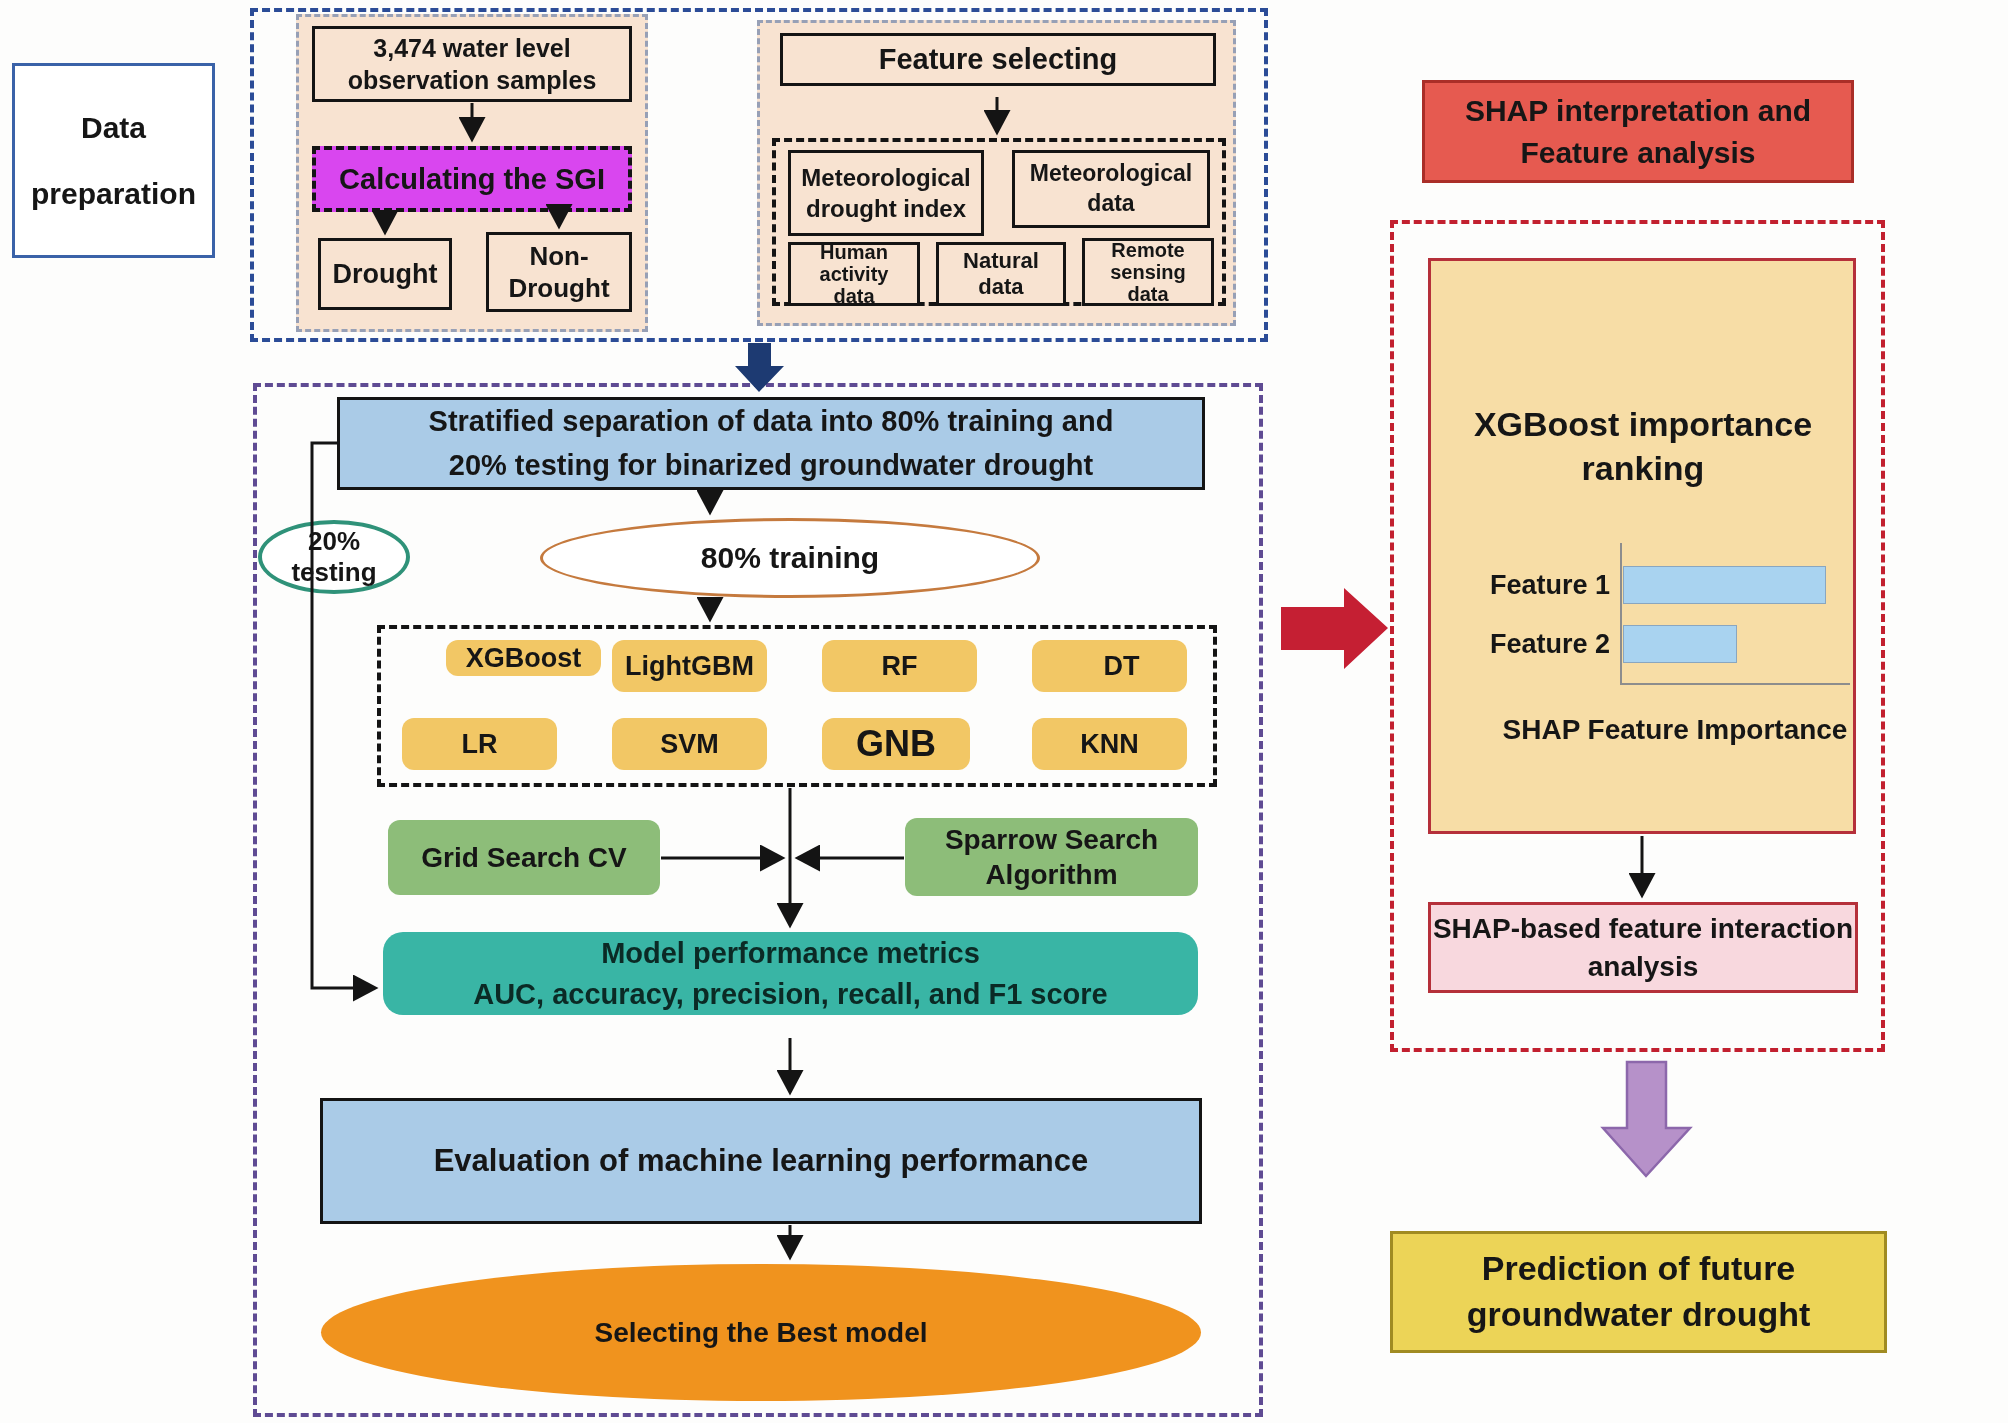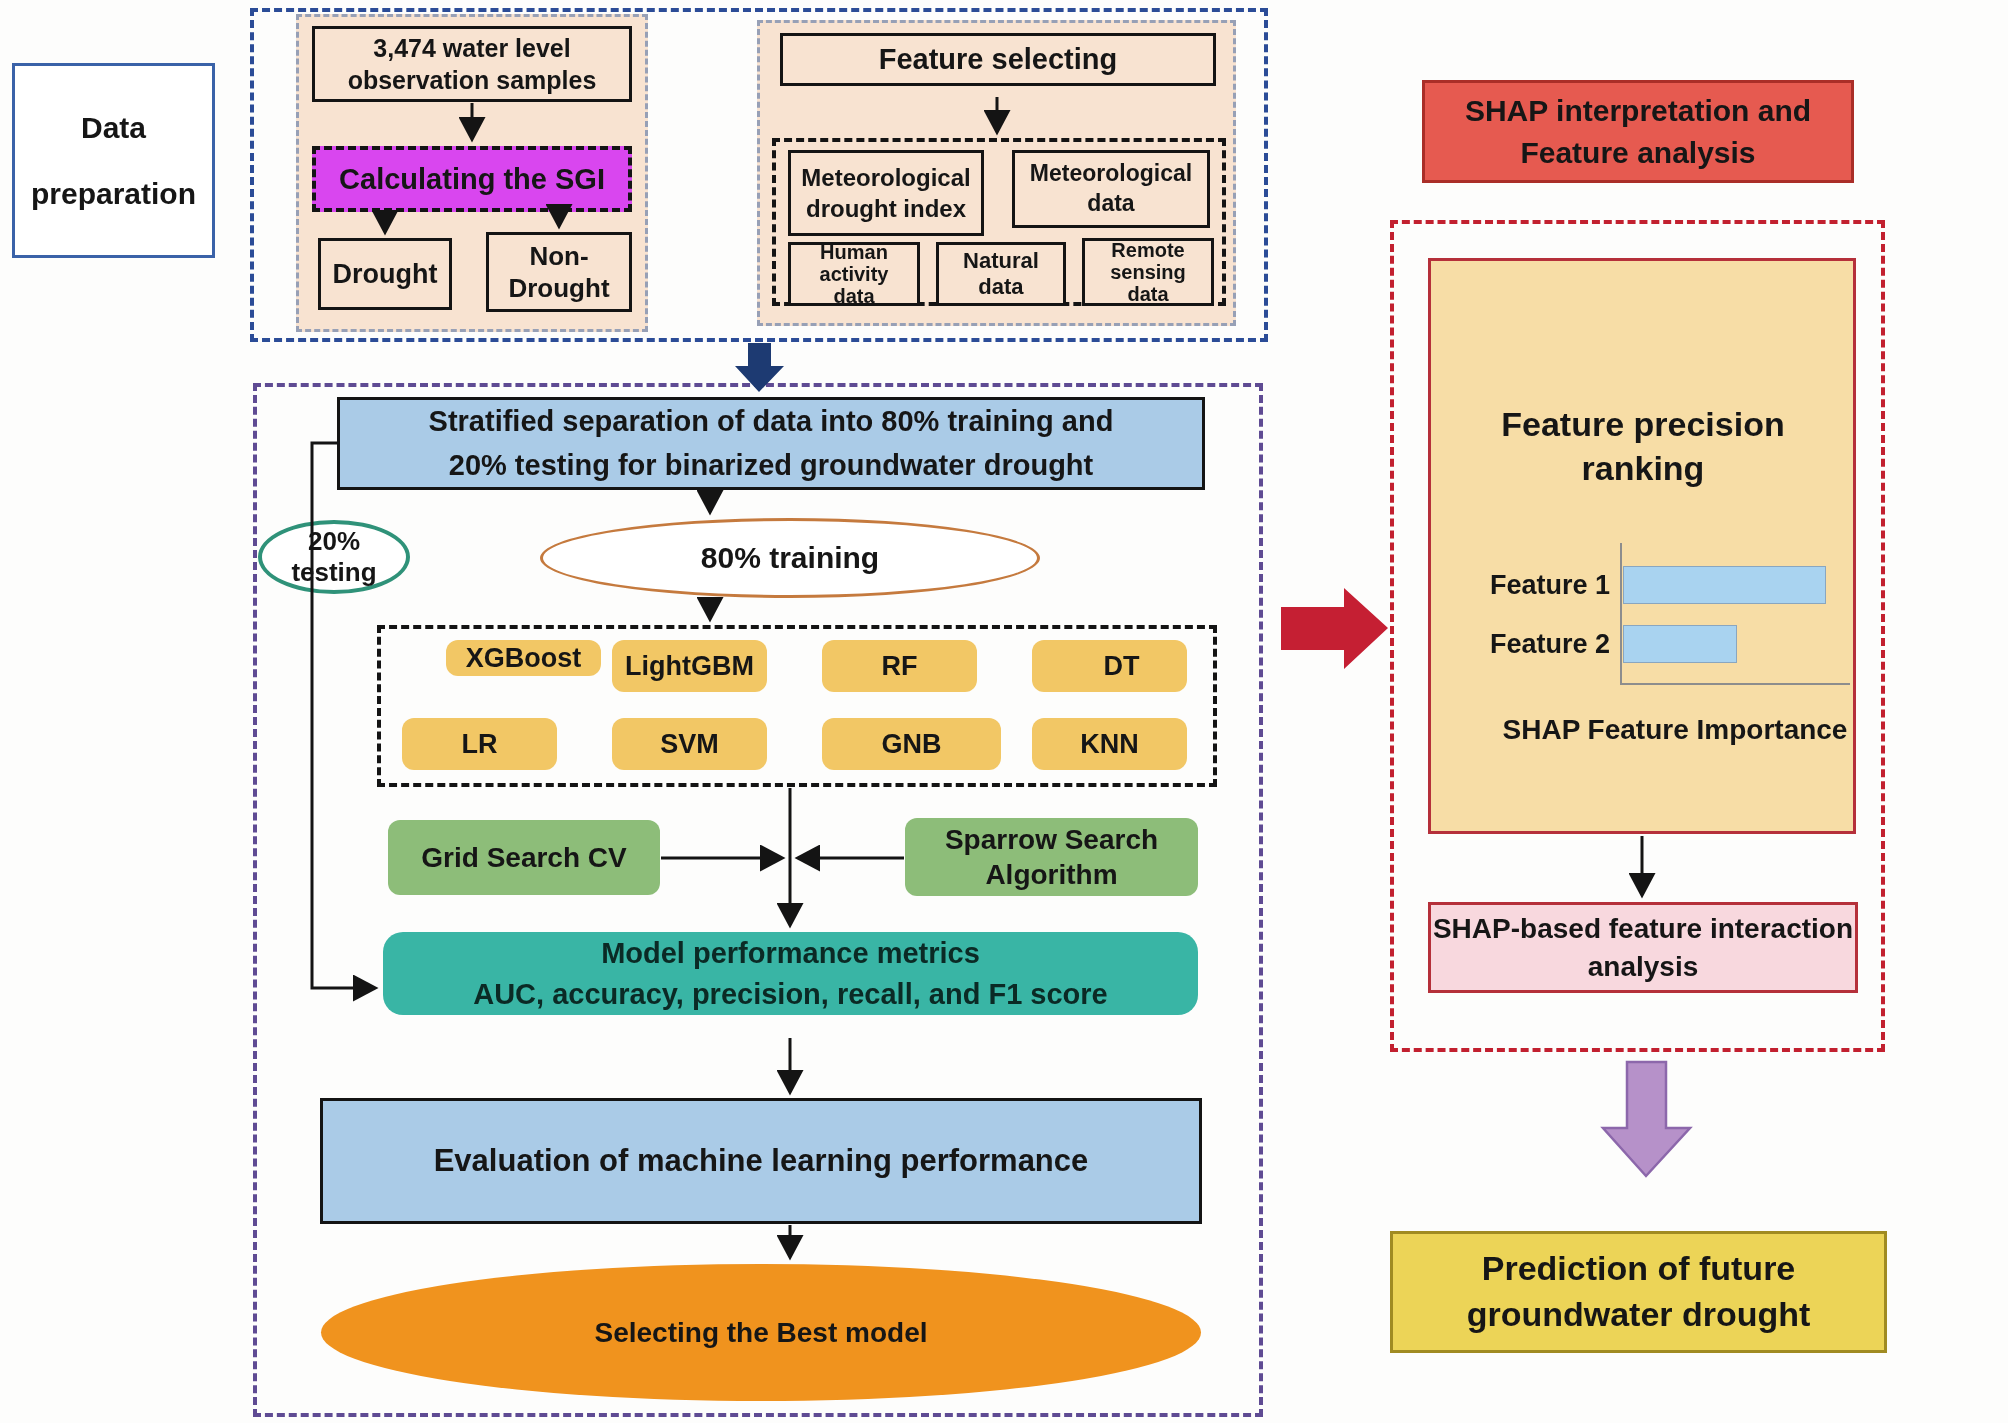--- a/index.html
+++ b/index.html
@@ -80,39 +80,39 @@
 
   <div class="abs ellipse ctr z20" style="left:540px;top:518px;width:500px;height:80px;background:#fff;border:3px solid #c57a3e;font-size:30px;">80% training</div>
 
   <div class="abs black-dash z10" style="left:377px;top:625px;width:840px;height:162px;"></div>
   <div class="abs yellow-btn ctr z20" style="left:402px;top:640px;width:155px;height:36px;font-size:27px;margin-left:44px;">XGBoost</div>
   <div class="abs yellow-btn ctr z20" style="left:612px;top:640px;width:155px;height:52px;font-size:27px;">LightGBM</div>
   <div class="abs yellow-btn ctr z20" style="left:822px;top:640px;width:155px;height:52px;font-size:27px;">RF</div>
   <div class="abs yellow-btn ctr z20" style="left:1032px;top:640px;width:155px;height:52px;font-size:27px;padding-left:24px;">DT</div>
   <div class="abs yellow-btn ctr z20" style="left:402px;top:718px;width:155px;height:52px;font-size:27px;">LR</div>
   <div class="abs yellow-btn ctr z20" style="left:612px;top:718px;width:155px;height:52px;font-size:27px;">SVM</div>
-  <div class="abs yellow-btn ctr z20" style="left:822px;top:718px;width:179px;height:52px;font-size:27px;text-align:center;">GNB</div>
+  <div class="abs yellow-btn ctr z20" style="left:822px;top:718px;width:148px;height:52px;font-size:36px;text-align:center;">GNB</div>
   <div class="abs yellow-btn ctr z20" style="left:1032px;top:718px;width:155px;height:52px;font-size:27px;">KNN</div>
 
   <div class="abs green-btn ctr z20" style="left:388px;top:820px;width:272px;height:75px;font-size:28px;">Grid Search CV</div>
   <div class="abs green-btn ctr z20" style="left:905px;top:818px;width:293px;height:78px;font-size:28px;line-height:1.25;">Sparrow Search
 Algorithm</div>
 
   <div class="abs teal-box ctr z20" style="left:383px;top:932px;width:815px;height:83px;font-size:29px;line-height:1.4;">Model performance metrics
 AUC, accuracy, precision, recall, and F1 score</div>
   <div class="abs bluebox ctr z20" style="left:320px;top:1098px;width:882px;height:126px;font-size:31px;">Evaluation of machine learning performance</div>
   <div class="abs orange-ellipse ctr z20" style="left:321px;top:1264px;width:880px;height:137px;font-size:28px;">Selecting the Best model</div>
 
   <div class="abs red-header ctr z20" style="left:1422px;top:80px;width:432px;height:103px;font-size:30px;line-height:1.4;">SHAP interpretation and
 Feature  analysis</div>
 
   <div class="abs cont-red z10" style="left:1390px;top:220px;width:495px;height:832px;"></div>
 
   <div class="abs tan-box z20" style="left:1428px;top:258px;width:428px;height:576px;"></div>
-  <div class="abs ctr z30" style="left:1448px;top:398px;width:390px;height:96px;font-size:34px;line-height:1.3;">Feature precision
+  <div class="abs ctr z30" style="left:1448px;top:398px;width:390px;height:96px;font-size:34px;line-height:1.3;">XGBoost importance
 ranking</div>
 
   <div class="abs z30" style="left:1620px;top:543px;width:2px;height:142px;background:#8d8d8d;"></div>
   <div class="abs z30" style="left:1620px;top:683px;width:230px;height:2px;background:#8d8d8d;"></div>
   <div class="bar z30" style="left: 1623px; top: 566px; width: 201px;"></div>
   <div class="bar z30" style="left: 1623px; top: 625px; width: 112px;"></div>
   <div class="abs ctr z30" style="left:1462px;top:568px;width:148px;height:34px;justify-content:flex-end;font-size:27px;">Feature 1</div>
   <div class="abs ctr z30" style="left:1462px;top:627px;width:148px;height:34px;justify-content:flex-end;font-size:27px;">Feature 2</div>
   <div class="abs ctr z30" style="left:1455px;top:710px;width:440px;height:40px;font-size:28px;">SHAP Feature Importance</div>
 

